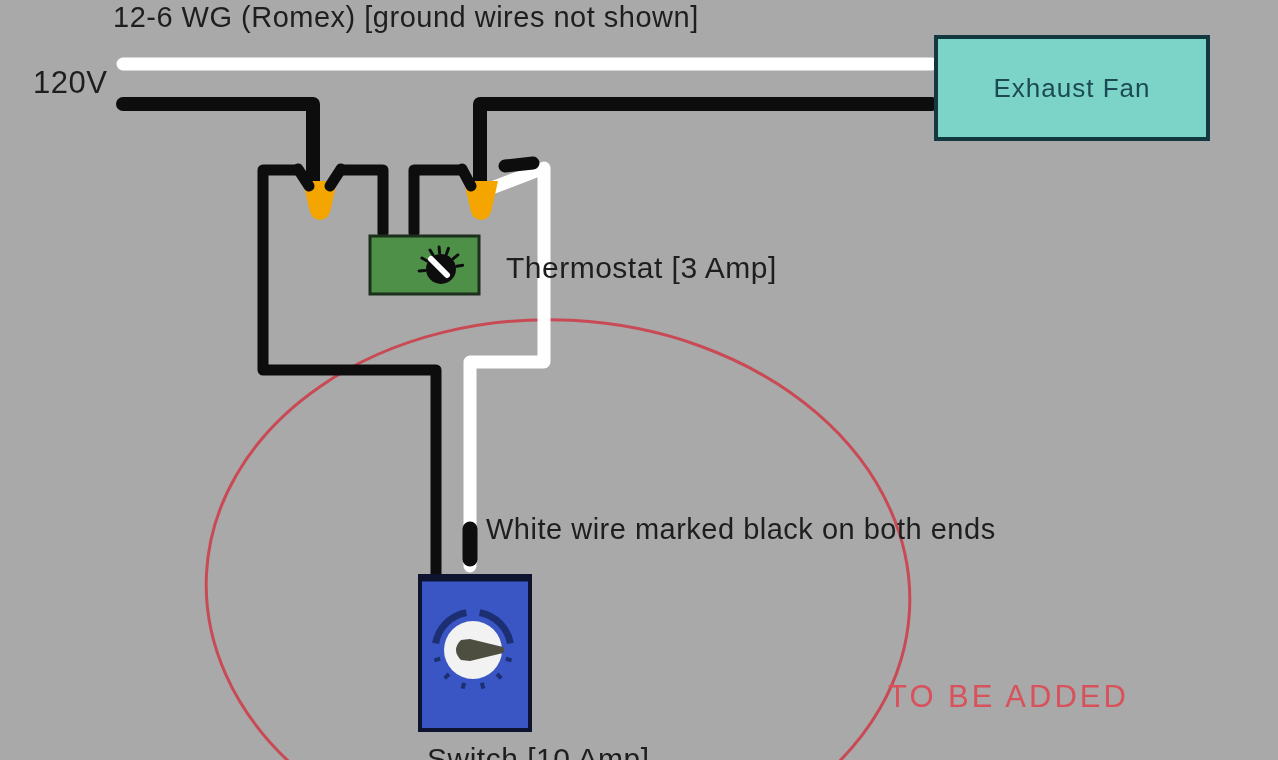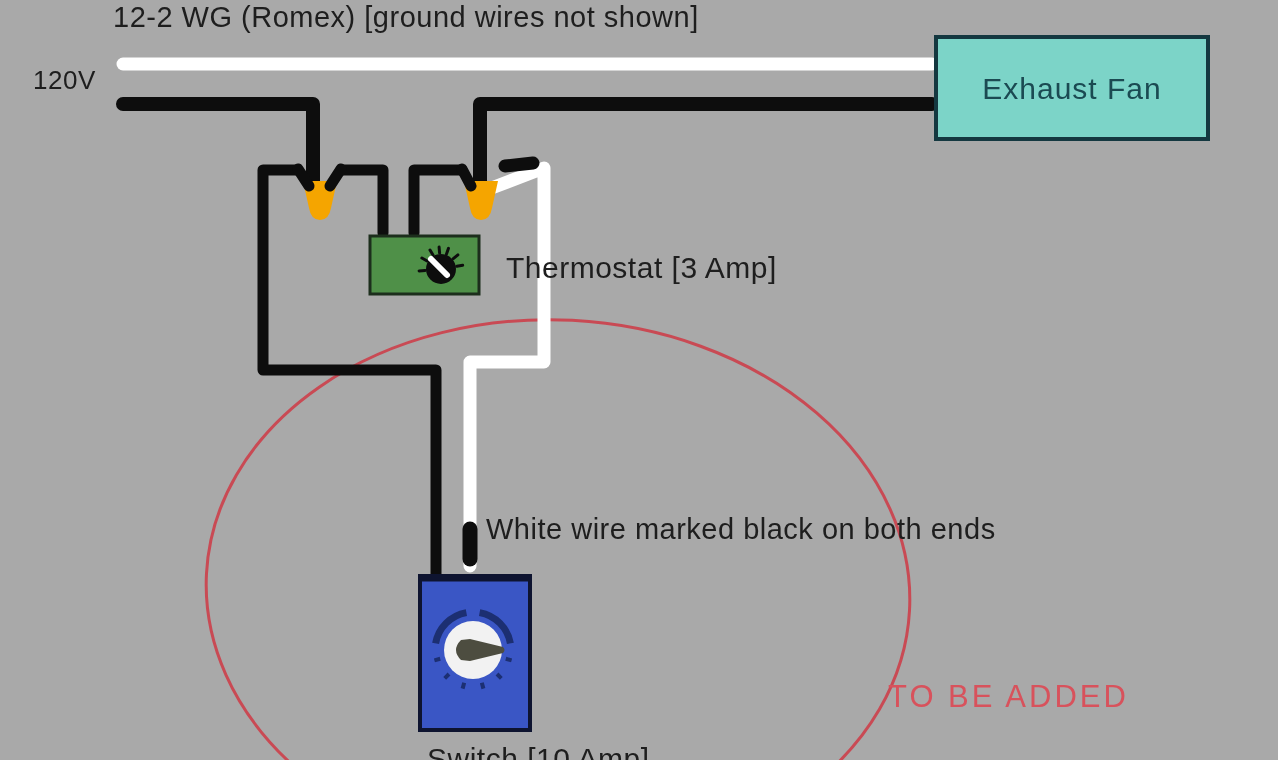--- a/index.html
+++ b/index.html
@@ -20,21 +20,21 @@
     line-height:1.1;
   }
   .lbl-red{
     color:var(--c-annotation-red,#d8525c);
     letter-spacing:3px;
   }
   .fan-text{
     position:absolute;left:934px;top:35px;width:276px;height:106px;
     display:flex;flex-direction:column;align-items:center;justify-content:center;
     color:var(--c-fan-text,#1b4a52);
-    font-size:30px;line-height:37px;letter-spacing:1px;
+    font-size:26px;line-height:37px;letter-spacing:1px;
   }
   
   .w-black{stroke:var(--c-wire-black,#0d0d0d);fill:none;stroke-width:14;stroke-linecap:round;stroke-linejoin:round;}
   .w-collar{stroke:var(--c-wire-black,#0d0d0d);fill:none;stroke-width:11;stroke-linecap:round;stroke-linejoin:round;}
   .w-white{stroke:var(--c-wire-white,#ffffff);fill:none;stroke-width:13;stroke-linecap:round;stroke-linejoin:round;}
   .w-mark{stroke:var(--c-wire-black,#0d0d0d);fill:none;stroke-linecap:round;}
   .nut{fill:var(--c-wire-nut-orange,#f5a500);stroke:none;}
   .red-ellipse{stroke:var(--c-circle-red,#c94a54);fill:none;stroke-width:3;}
   .fan-rect{fill:var(--c-fan-teal,#7cd4c8);stroke:var(--c-fan-border,#143840);stroke-width:4;}
   .thermo-rect{fill:var(--c-thermostat-green,#4f9048);stroke:var(--c-thermostat-border,#1c2e1c);stroke-width:3;}
@@ -89,23 +89,23 @@
     <rect class="switch-rect" x="420" y="576" width="110" height="154"></rect>
     <path d="M 421 578 L 529 578" stroke="var(--c-switch-border,#0e1430)" stroke-width="7" fill="none"></path>
     <g>
       <path class="switch-ring" stroke-width="7" d="M 466.4 612.6 A 38 38 0 0 0 435.6 643.4 M 510.4 643.4 A 38 38 0 0 0 479.6 612.6"></path>
       <path class="switch-ring" stroke-width="4" d="M440.2 658.8 L434.4 660.4 M449 674 L444.7 678.3 M464.2 682.8 L462.6 688.6 M481.8 682.8 L483.4 688.6 M497 674 L501.3 678.3 M505.8 658.8 L511.6 660.4"></path>
       <circle class="switch-face" cx="473" cy="650" r="29"></circle>
       <path class="switch-pointer" d="M 461 640 Q 451 650 461 660 L 470 661 L 503 653 Q 506 650 503 647 L 470 639 Z"></path>
     </g>
   </svg>
 
-  <div class="lbl" style="left:113px;top:2px;font-size:29px;">12-2 WG (Romex) [ground wires not shown]</div>
+  <div class="lbl" style="left:113px;top:2px;font-size:29px;">12-6 WG (Romex) [ground wires not shown]</div>
 
-  <div class="lbl" style="left:33px;top:66px;font-size:26px;">120V</div>
+  <div class="lbl" style="left:33px;top:66px;font-size:31px;">120V</div>
 
   <div class="fan-text">
     <span>Exhaust Fan</span>
   </div>
 
   <div class="lbl" style="left:506px;top:251px;">Thermostat [3 Amp]</div>
 
   <div class="lbl" style="left:486px;top:514px;font-size:29px;">White wire marked black on both ends</div>
 
   <div class="lbl lbl-red" style="left:888px;top:680px;font-size:31px;">TO BE ADDED</div>

